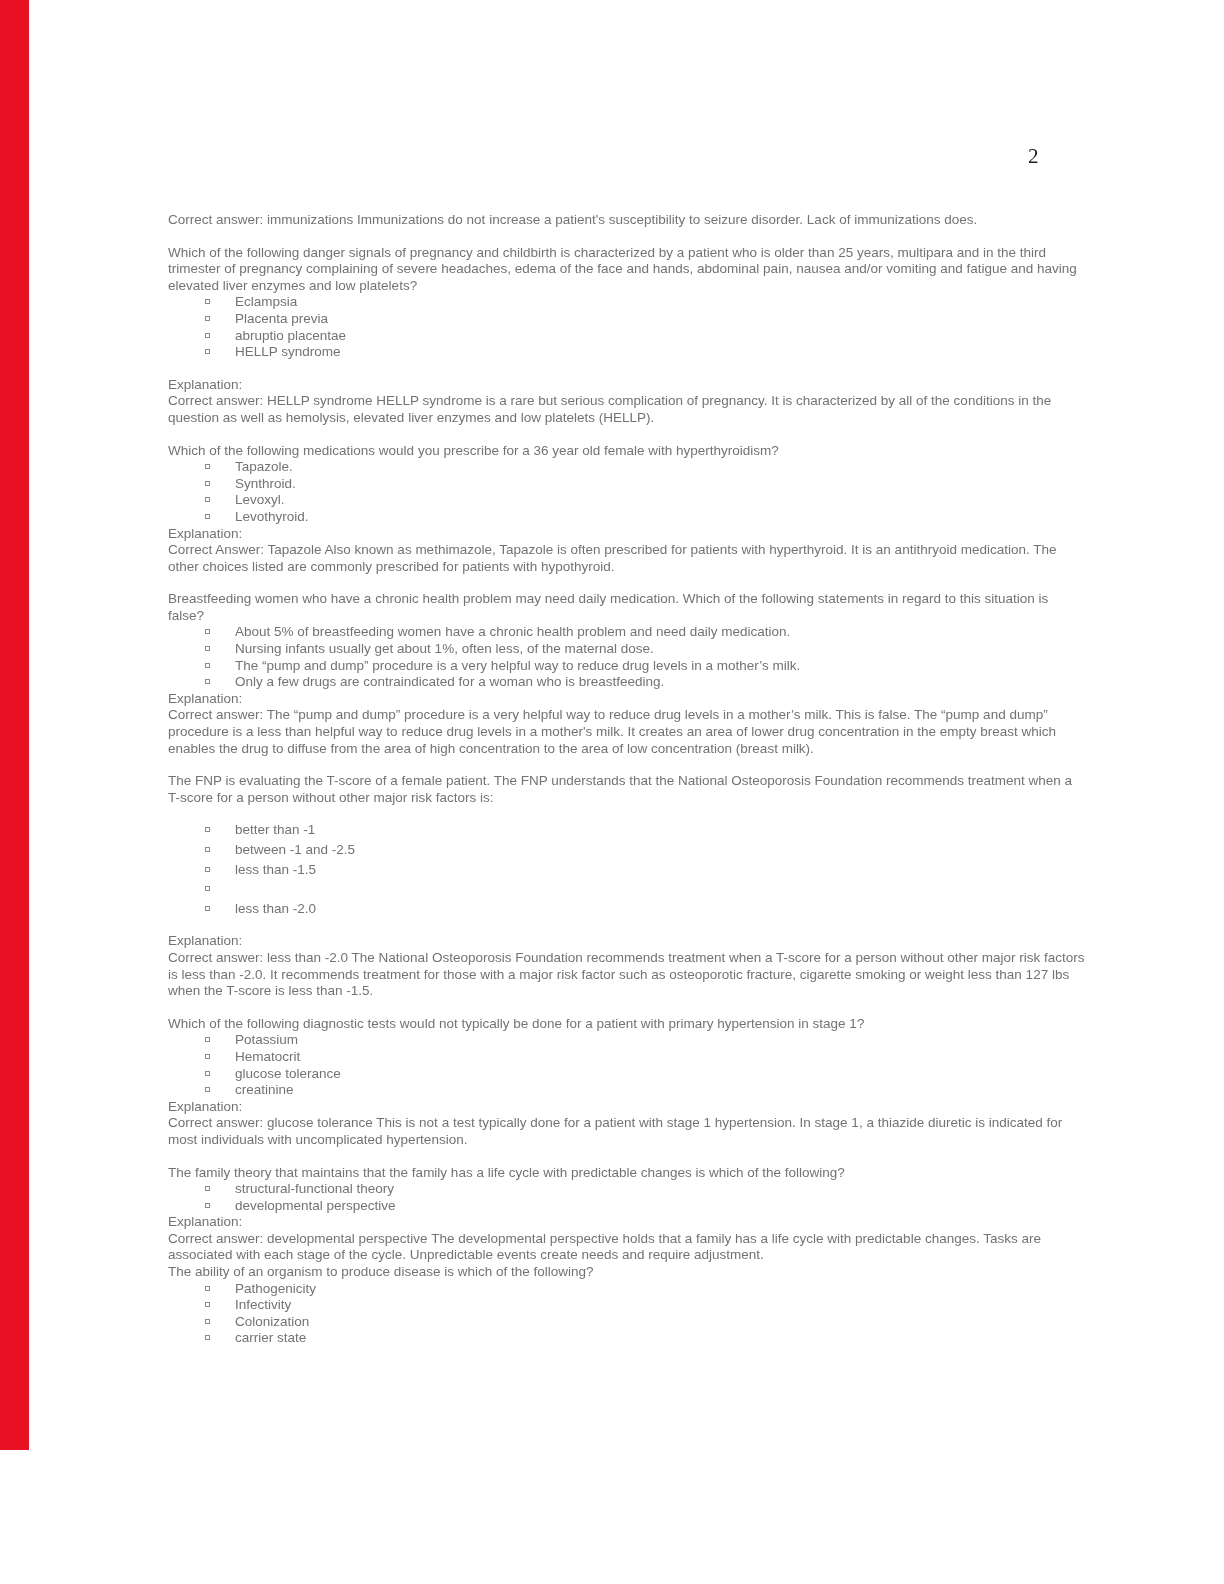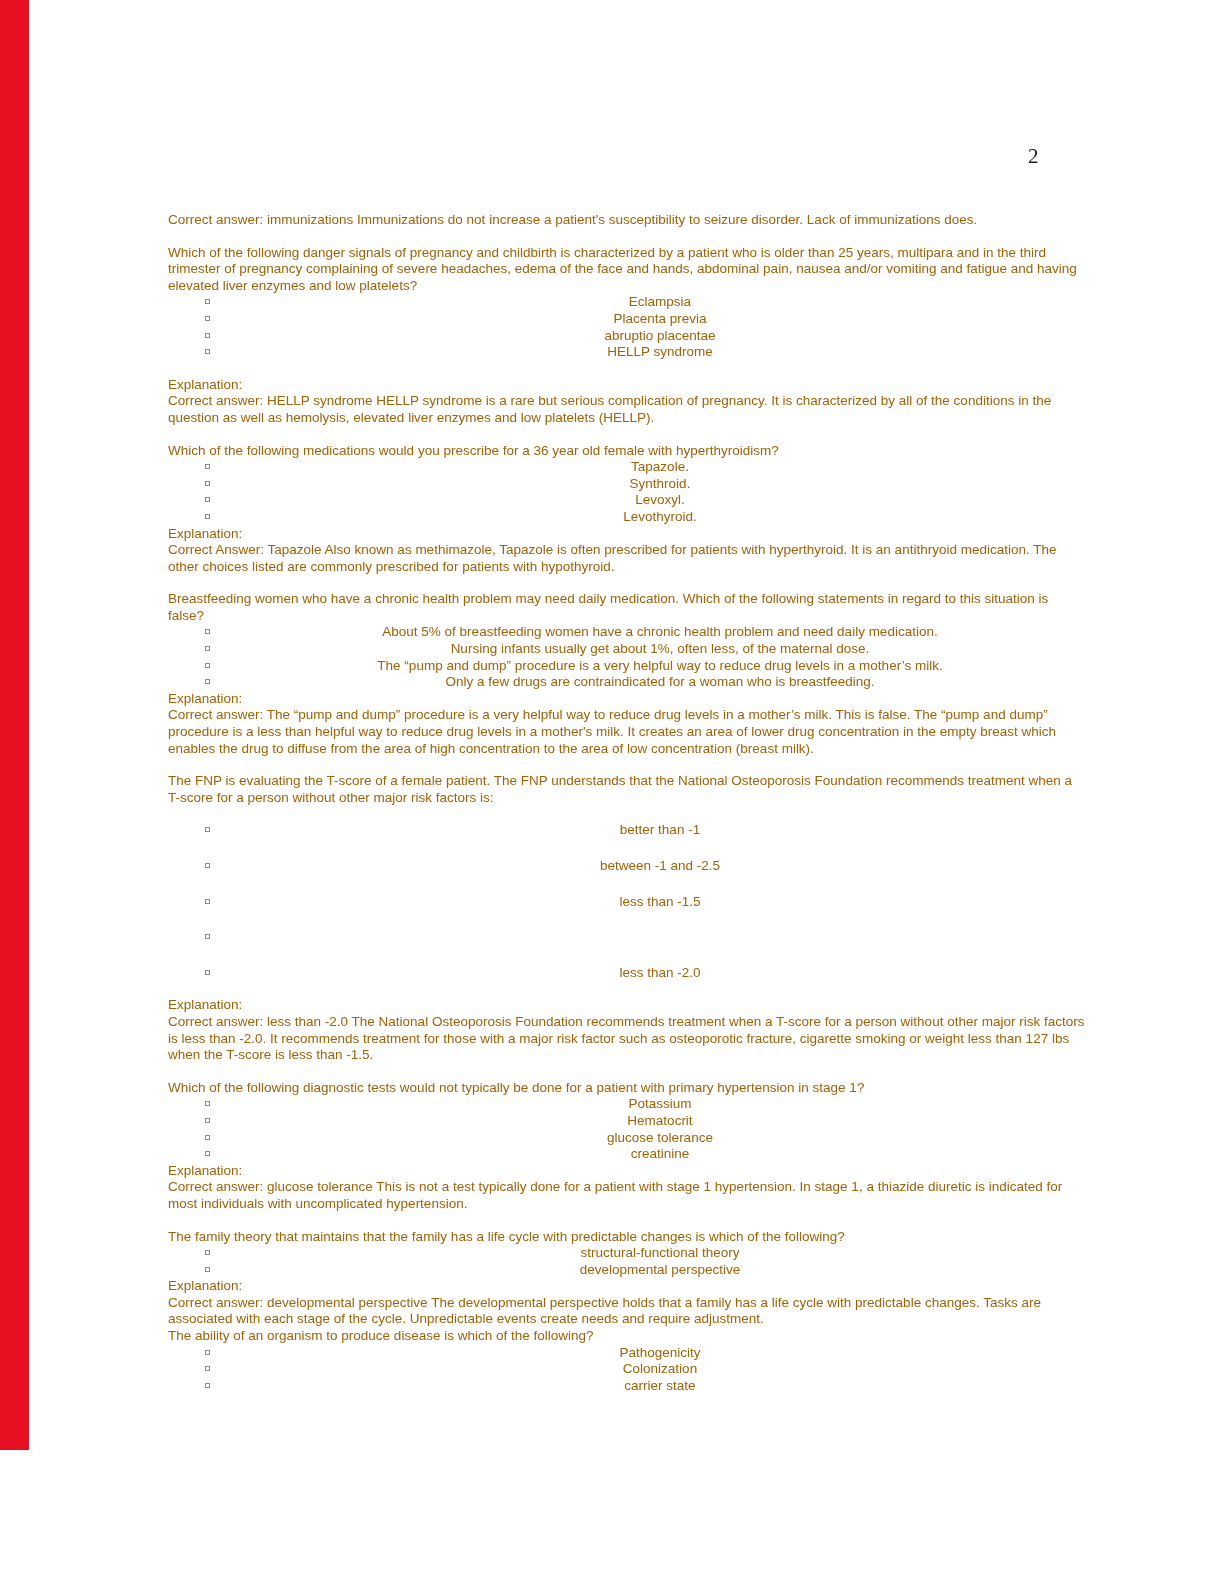--- a/index.html
+++ b/index.html
@@ -23,45 +23,44 @@
     font-family:"Liberation Serif","DejaVu Serif",serif;
     font-size:21px;
     color:#1d1d1d;
   }
   .content{
     position:absolute;
     left:168px; top:196px;
     width:917px;
     font-size:13.5px;
     line-height:16.6px;
-    color:#a16207;
+    color:#737373;
   }
   .block{margin-top:16px;}
   .block.tight{margin-top:0;}
   .para{margin:0; padding:0;}
   .opts{
     list-style:none;
     margin:0;
     padding:0 0 0 37px;
   }
   .opts li{
     position:relative;
     padding-left:30px;
     min-height:16.6px;
-    text-align:center;
   }
   .bullet{
     position:absolute;
     left:0; top:5px;
     width:5px; height:5px;
     border:1px solid #8a8a8a;
     background:#ffffff;
     box-sizing:border-box;
   }
-  .block.spaced .opts li{margin-top:19px;}
+  .block.spaced .opts li{margin-top:3px;}
   .block.spaced .opts li:first-child{margin-top:16px;}
 </style>
 </head>
 <body>
 
 <div class="page">
   <div class="red-stripe" style="background: rgb(232, 17, 35);"></div>
   <div class="page-number">2</div>
   <div class="content">
       <div class="block paragraph">
@@ -141,18 +140,19 @@
         </ul>
       </div>
       <div class="block explanation tight">
         <p class="para">Explanation:</p>
         <p class="para">Correct answer: developmental perspective The developmental perspective holds that a family has a life cycle with predictable changes. Tasks are associated with each stage of the cycle. Unpredictable events create needs and require adjustment.</p>
       </div>
       <div class="block question tight">
         <p class="para">The ability of an organism to produce disease is which of the following?</p>
         <ul class="opts">
           <li><span class="bullet"></span><span>Pathogenicity</span></li>
+          <li><span class="bullet"></span><span>Infectivity</span></li>
           <li><span class="bullet"></span><span>Colonization</span></li>
           <li><span class="bullet"></span><span>carrier state</span></li>
         </ul>
       </div>
     </div>
 </div>
 
 </body></html>

